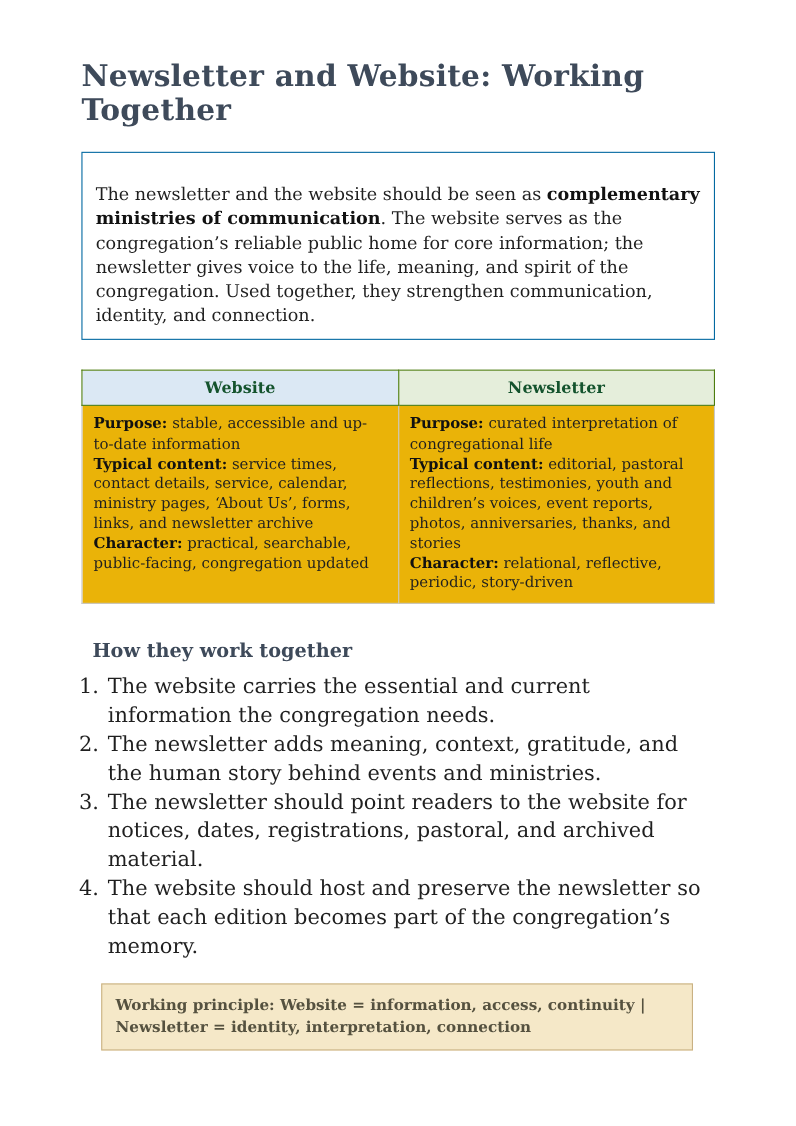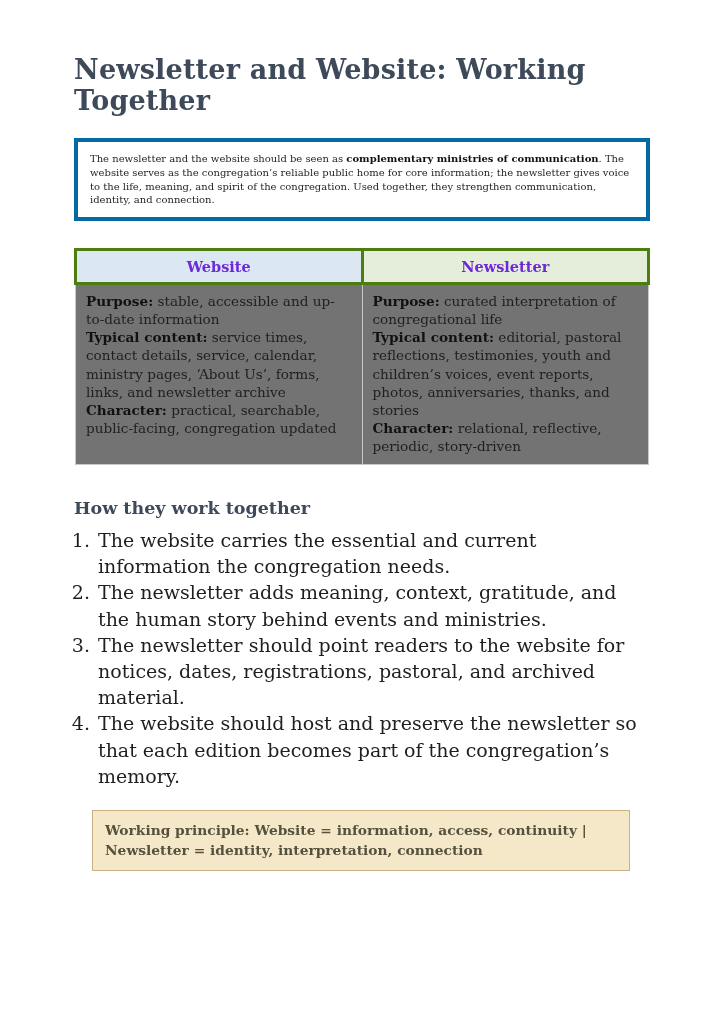--- a/index.html
+++ b/index.html
@@ -18,58 +18,58 @@
   }
   .doc-title {
     font-size: 27px;
     font-weight: bold;
     color: #3e4a5a;
     text-align: left;
     margin: 0 0 22px 0;
     letter-spacing: 0.2px;
   }
   .intro-box {
-    border: 4px solid #0369a1;
-    padding: 10px 12px 10px 12px;
-    font-size: 10px;
+    border: 1px solid #0369a1;
+    padding: 27px 12px 10px 12px;
+    font-size: 16px;
     line-height: 1.38;
     color: #1f1f1f;
   }
   .intro-box b { color: #111111; }
   table.compare {
     width: 100%;
     border-collapse: collapse;
     margin-top: 27px;
   }
   table.compare th {
-    border: 3px solid #4d7c0f;
+    border: 1px solid #4d7c0f;
     padding: 7px 5px;
     font-size: 14.5px;
     font-weight: bold;
-    color: #6d28d9;
+    color: #14532d;
     text-align: center;
     width: 50%;
   }
   th.col-website   { background: #dbe8f4; }
   th.col-newsletter{ background: #e5eedb; }
   table.compare td {
     border: 1px solid #c8c8c8;
     padding: 7px 10px 9px 10px;
     font-size: 13.6px;
     line-height: 1.33;
     color: #1f1f1f;
     vertical-align: top;
-    background: #737373;
+    background: #eab308;
   }
   .cell-entry b { color: #111111; }
   .section-heading {
     font-size: 17.5px;
     font-weight: bold;
     color: #3e4a5a;
-    margin: 33px 0 9px 0;
+    margin: 33px 0 9px 10px;
   }
   ol.work-list {
     margin: 0;
     padding-left: 22px;
     font-size: 19px;
     line-height: 1.38;
     color: #1f1f1f;
   }
   ol.work-list li { padding-left: 2px; }
   .principle-box {

